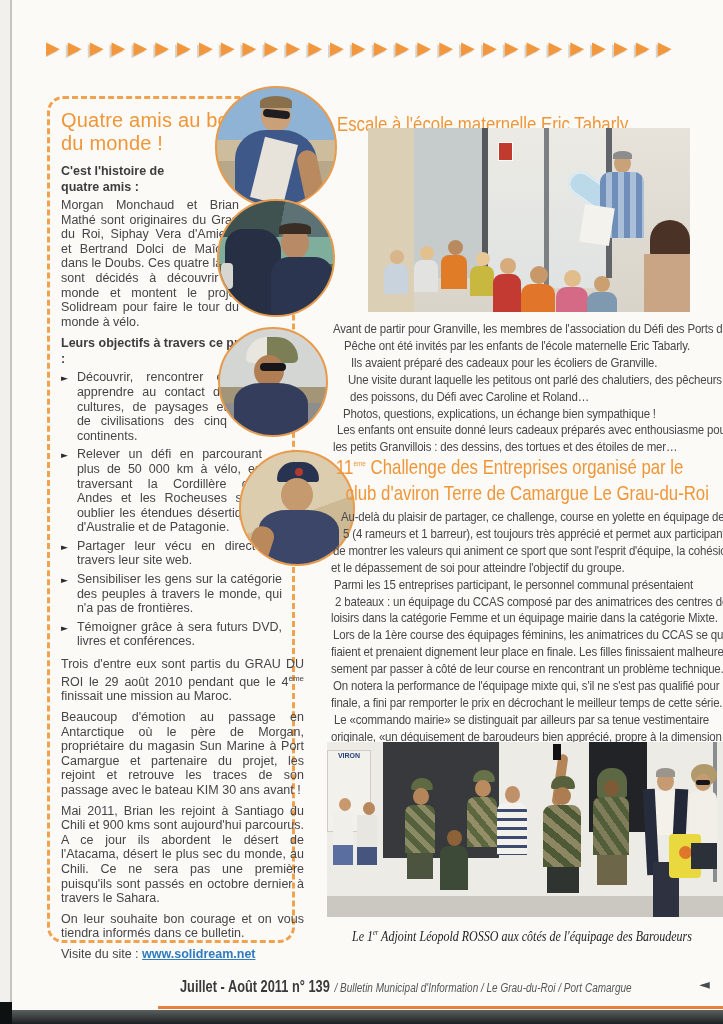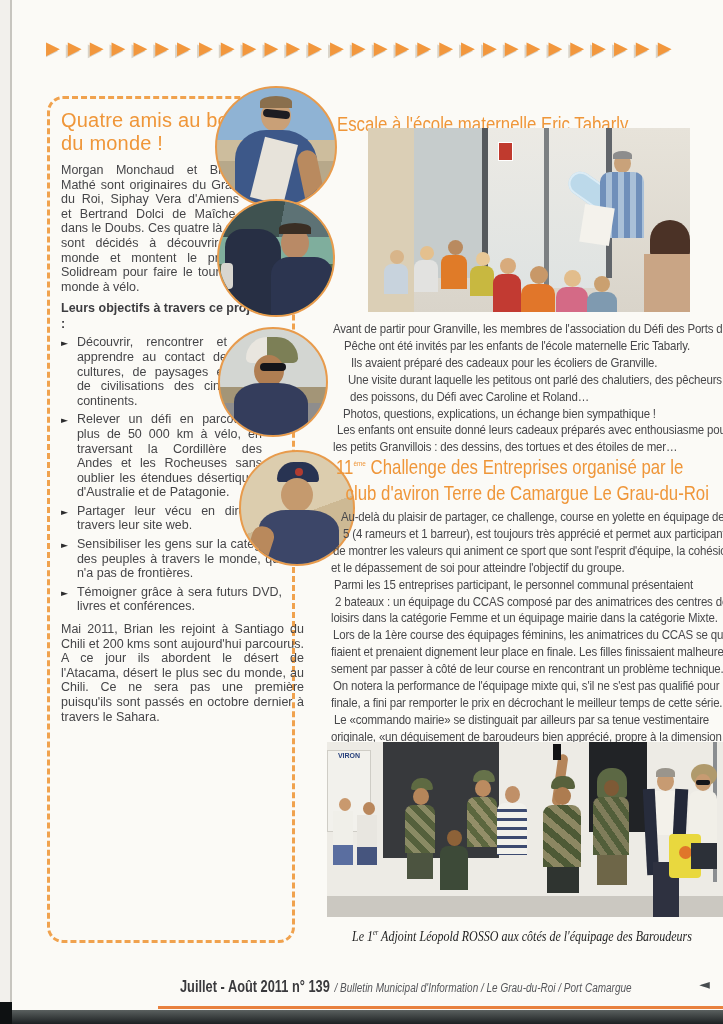--- a/index.html
+++ b/index.html
@@ -120,20 +120,21 @@
       <span class="chev">▶</span>
       <span class="chev">▶</span>
       <span class="chev">▶</span>
       <span class="chev">▶</span>
       <span class="chev">▶</span>
       <span class="chev">▶</span>
     </div>
 
   <aside class="sidebar">
     <h2 class="sb-title">Quatre amis au bout du monde !</h2>
+    <p class="subhead w120">C'est l'histoire de quatre amis :</p>
     <p class="para w178">Morgan Monchaud et Brian Mathé sont originaires du Grau du Roi, Siphay Vera d'Amiens et Bertrand Dolci de Maîche, dans le Doubs. Ces quatre là se sont décidés à découvrir le monde et montent le projet Solidream pour faire le tour du monde à vélo.</p>
     <p class="subhead w200">Leurs objectifs à travers ce projet :</p>
     <ul class="objectives">
         <li>
           <span class="blt">►</span>
           <span class="blt-text">Découvrir, rencontrer et apprendre au contact de cultures, de paysages et de civilisations des cinq continents.</span>
         </li>
         <li>
           <span class="blt">►</span>
           <span class="blt-text">Relever un défi en parcourant plus de 50 000 km à vélo, en traversant la Cordillère des Andes et les Rocheuses sans oublier les étendues désertiques d'Australie et de Patagonie.</span>
@@ -144,21 +145,25 @@
         </li>
         <li>
           <span class="blt">►</span>
           <span class="blt-text">Sensibiliser les gens sur la catégorie des peuples à travers le monde, qui n'a pas de frontières.</span>
         </li>
         <li>
           <span class="blt">►</span>
           <span class="blt-text">Témoigner grâce à sera futurs DVD, livres et conférences.</span>
         </li>
       </ul>
-    <p class="para w243">Mai 2011, Brian les rejoint à Santiago du Chili et 200 kms sont aujourd'hui parcourus. A ce jour ils abordent le désert de l'Atacama, désert le plus sec du monde, au Chili. Ce ne sera pas une première puisqu'ils sont passés en octobre dernier à travers le Sahara.</p>
+    <p class="para w243"><span>Trois d'entre eux sont partis du GRAU DU ROI le 29 août 2010 pendant que le 4</span><sup>ème</sup><span> finissait une mission au Maroc.</span></p>
+    <p class="para w243">Beaucoup d'émotion au passage en Antarctique où le père de Morgan, propriétaire du magasin Sun Marine à Port Camargue et partenaire du projet, les rejoint et retrouve les traces de son passage avec le bateau KIM 30 ans avant !</p>
+    <p class="para w243">Mai 2011, Brian les rejoint à Santiago du Chili et 900 kms sont aujourd'hui parcourus. A ce jour ils abordent le désert de l'Atacama, désert le plus sec du monde, au Chili. Ce ne sera pas une première puisqu'ils sont passés en octobre dernier à travers le Sahara.</p>
+    <p class="para w243">On leur souhaite bon courage et on vous tiendra informés dans ce bulletin.</p>
+    <p class="site-line"><span class="site-label">Visite du site : </span><a class="site-link">www.solidream.net</a></p>
   </aside>
 
   <div class="portrait p1">
     <div class="shape head" style="left:44px;top:12px;width:30px;height:32px;background:#c9a077;"></div>
     <div class="shape" style="left:43px;top:8px;width:32px;height:12px;border-radius:50% 50% 0 0;background:#8a6f4d;"></div>
     <div class="shape" style="left:46px;top:22px;width:27px;height:8px;border-radius:4px;background:#1d1d22;transform:rotate(6deg);"></div>
     <div class="shape" style="left:18px;top:42px;width:82px;height:76px;border-radius:38% 42% 0 0;background:#3d5889;"></div>
     <div class="shape" style="left:40px;top:52px;width:34px;height:62px;background:#e7e3da;transform:rotate(14deg);"></div>
     <div class="shape" style="left:84px;top:62px;width:20px;height:56px;border-radius:10px;background:#b98a5f;transform:rotate(-12deg);"></div>
   </div>

